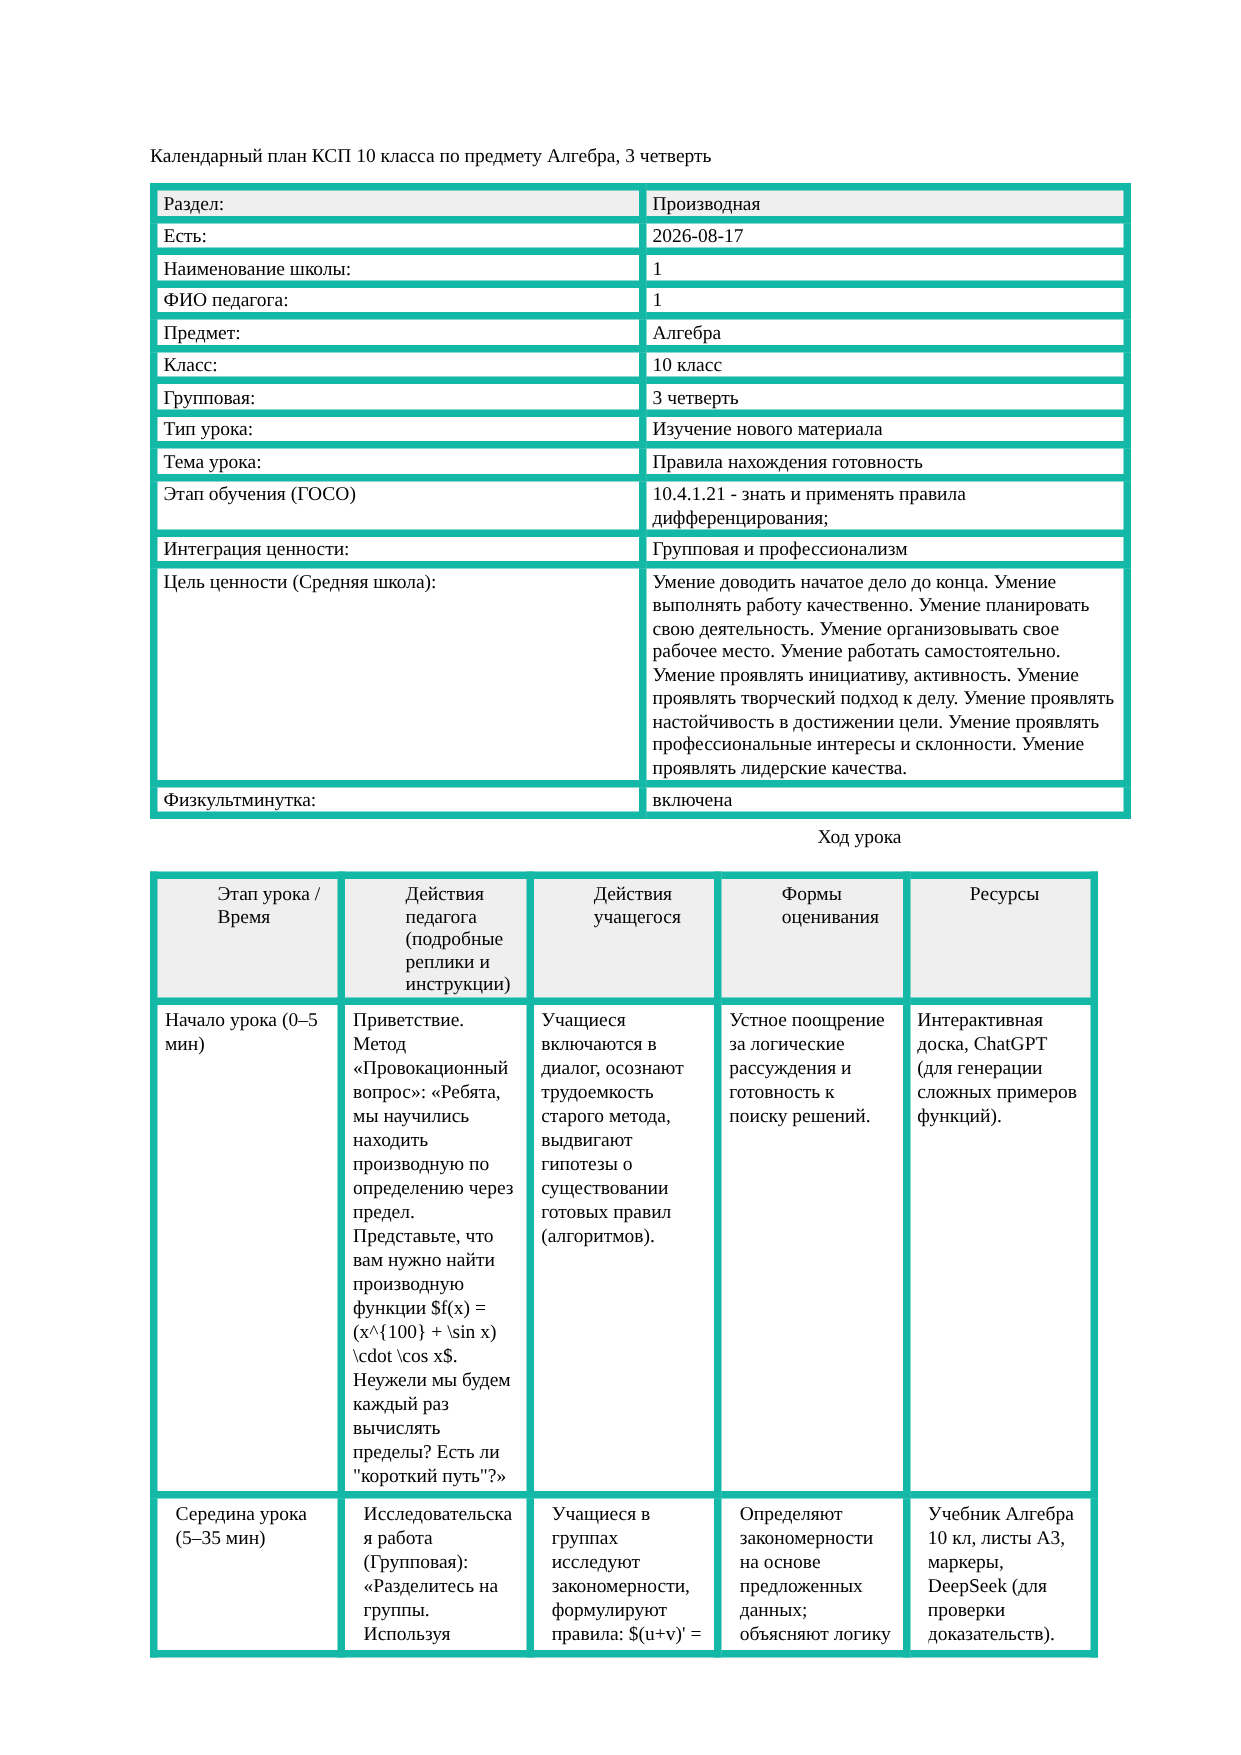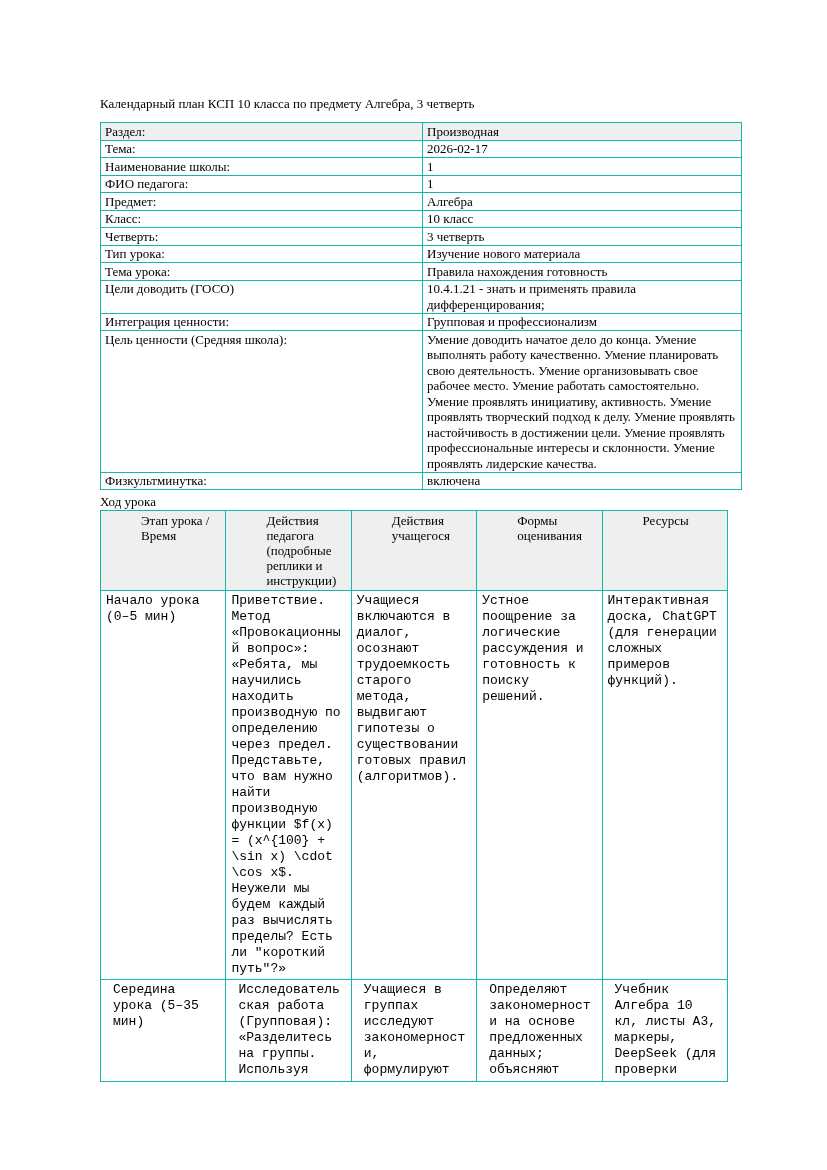--- a/index.html
+++ b/index.html
@@ -25,53 +25,54 @@
     line-height: 14px;
     margin: 0 0 11px 0;
     white-space: nowrap;
   }
   table {
     border-collapse: collapse;
     table-layout: fixed;
     width: 627px;
   }
   td, th {
-    border: 1px solid #14b8a6;
+    border: 5px solid #14b8a6;
     vertical-align: top;
     text-align: left;
     font-weight: normal;
     overflow-wrap: break-word;
     word-wrap: break-word;
   }
   
   .info-table td {
     font-size: 13px;
     line-height: 15.5px;
     padding: 0.5px 4px 0.5px 4px;
   }
   .info-table .col-label { width: 313px; }
   .info-table .col-value { width: 310px; }
   .info-table tr.hdr { background: #efefef; }
   
   .flow-heading {
     font-size: 13px;
     line-height: 15px;
-    margin: 4px 0 1px 0;
+    margin: 4px 0 16px 0;
+    text-align: right;
   }
   
   .lesson-table th, .lesson-table td {
     font-size: 13px;
     padding: 2px 5px 2px 5px;
   }
   .lesson-table th {
     line-height: 15px;
     background: #efefef;
     padding-left: 40px;
   }
-  .lesson-table td { line-height: 16px; font-family: Liberation Mono, monospace; }
+  .lesson-table td { line-height: 16px; }
   .lesson-table col { width: 125.4px; }
   .lesson-table th .cell-inner { min-height: 71px; }
   .lesson-table tr.clip td { height: 97px; padding-left: 12px; }
   .lesson-table tr.clip .cell-inner {
     max-height: 96px;
     overflow: hidden;
   }
 </style>
 </head>
 <body>
@@ -80,53 +81,53 @@
 
   <div class="doc-title">Календарный план КСП 10 класса по предмету Алгебра, 3 четверть</div>
 
   <table class="info-table">
     <tbody>
         <tr class="hdr">
       <td class="col-label">Раздел:</td>
       <td class="col-value">Производная</td>
     </tr>
     <tr>
-      <td class="col-label">Тема:</td>
-      <td class="col-value">2026-02-17</td>
+      <td class="col-label">Есть:</td>
+      <td class="col-value">2026-08-17</td>
     </tr>
     <tr>
       <td class="col-label">Наименование школы:</td>
       <td class="col-value">1</td>
     </tr>
     <tr>
       <td class="col-label">ФИО педагога:</td>
       <td class="col-value">1</td>
     </tr>
     <tr>
       <td class="col-label">Предмет:</td>
       <td class="col-value">Алгебра</td>
     </tr>
     <tr>
       <td class="col-label">Класс:</td>
       <td class="col-value">10 класс</td>
     </tr>
     <tr>
-      <td class="col-label">Четверть:</td>
+      <td class="col-label">Групповая:</td>
       <td class="col-value">3 четверть</td>
     </tr>
     <tr>
       <td class="col-label">Тип урока:</td>
       <td class="col-value">Изучение нового материала</td>
     </tr>
     <tr>
       <td class="col-label">Тема урока:</td>
       <td class="col-value">Правила нахождения готовность</td>
     </tr>
     <tr>
-      <td class="col-label">Цели доводить (ГОСО)</td>
+      <td class="col-label">Этап обучения (ГОСО)</td>
       <td class="col-value">10.4.1.21 - знать и применять правила дифференцирования;</td>
     </tr>
     <tr>
       <td class="col-label">Интеграция ценности:</td>
       <td class="col-value">Групповая и профессионализм</td>
     </tr>
     <tr>
       <td class="col-label">Цель ценности (Средняя школа):</td>
       <td class="col-value">Умение доводить начатое дело до конца. Умение выполнять работу качественно. Умение планировать свою деятельность. Умение организовывать свое рабочее место. Умение работать самостоятельно. Умение проявлять инициативу, активность. Умение проявлять творческий подход к делу. Умение проявлять настойчивость в достижении цели. Умение проявлять профессиональные интересы и склонности. Умение проявлять лидерские качества.</td>
     </tr>

